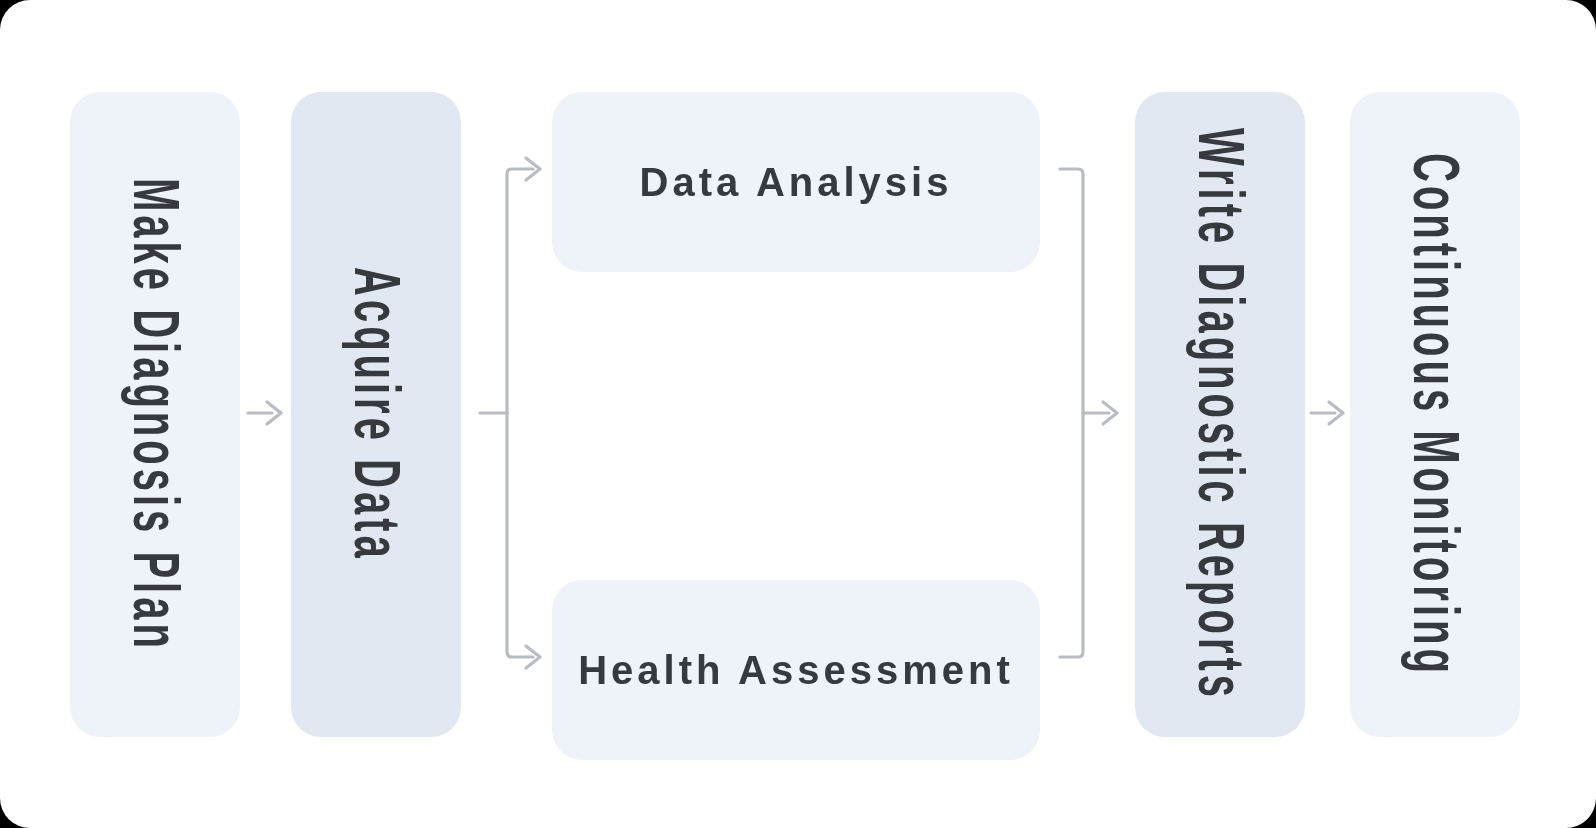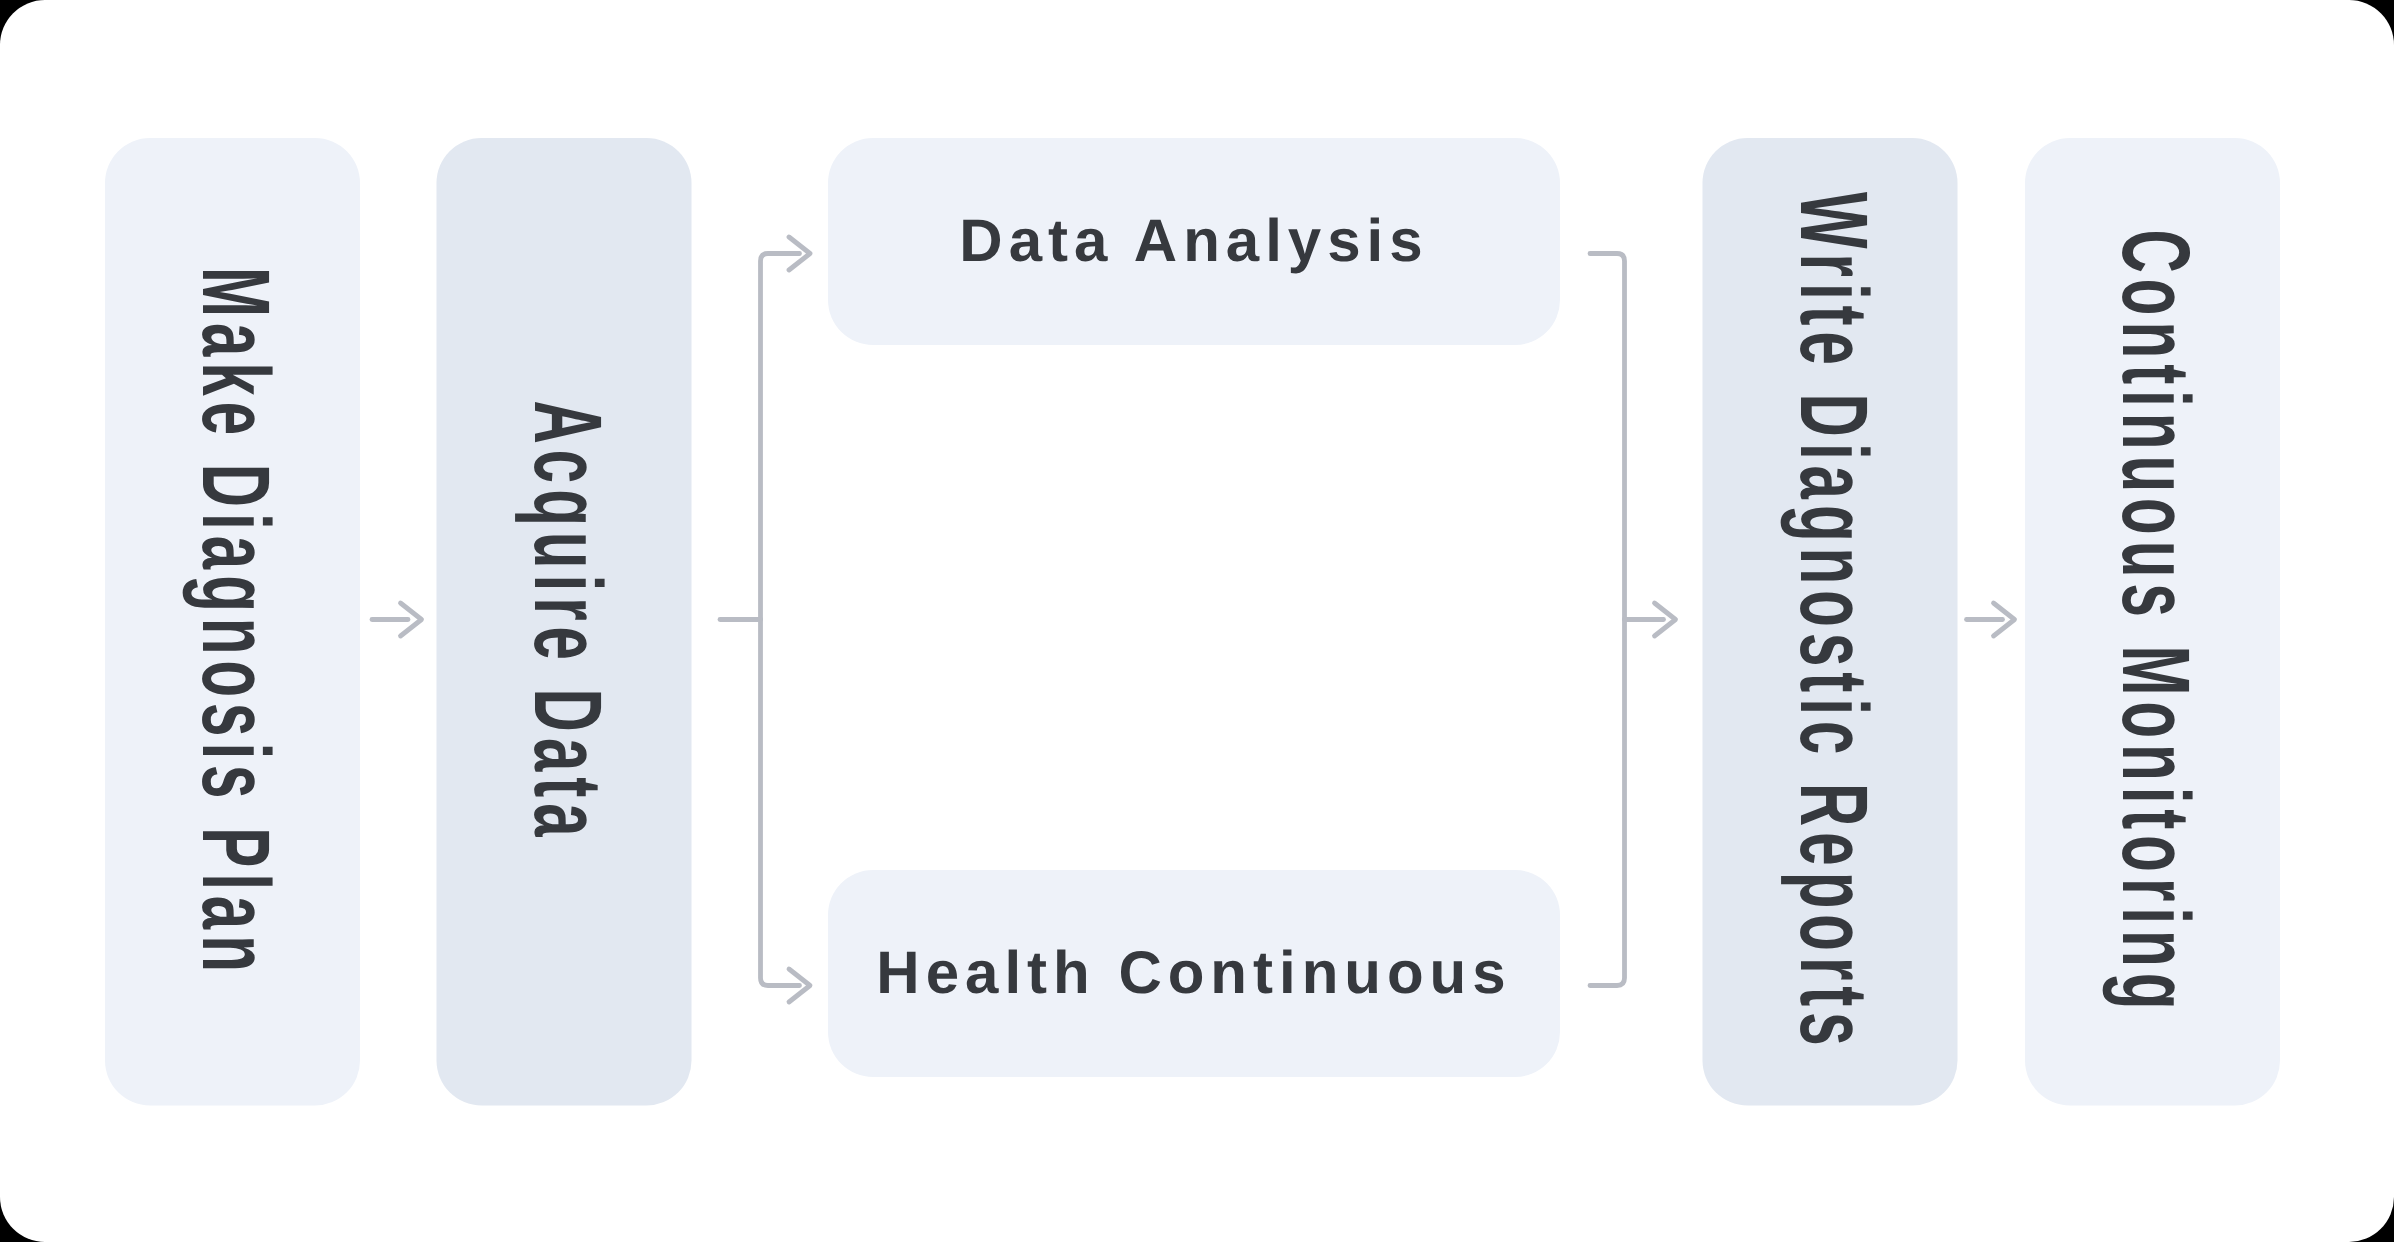--- a/index.html
+++ b/index.html
@@ -38,21 +38,21 @@
   .node.light { background: #eef2f9; }
   .node.dark  { background: #e2e8f1; }
   .tall {
     top: 92px;
     width: 170px;
     height: 645px;
   }
   .wide {
     left: 552px;
     width: 488px;
-    height: 138px;
+    height: 180px;
   }
   .vlabel {
     writing-mode: vertical-rl;
     text-orientation: mixed;
     white-space: nowrap;
     transform: scaleX(1.6);
   }
   .hlabel {
     white-space: nowrap;
   }
@@ -95,21 +95,21 @@
   <div class="node tall dark" style="left:291px">
     <span class="vlabel">Acquire Data</span>
   </div>
 
   <div class="node wide light" style="top:92px">
     <span class="hlabel">Data Analysis</span>
   </div>
 
 
   <div class="node wide light" style="top:580px">
-    <span class="hlabel">Health Continuous</span>
+    <span class="hlabel">Health Assessment</span>
   </div>
 
   <div class="node tall dark" style="left:1135px">
     <span class="vlabel">Write Diagnostic Reports</span>
   </div>
 
   <div class="node tall light" style="left:1350px">
     <span class="vlabel">Continuous Monitoring</span>
   </div>
 

